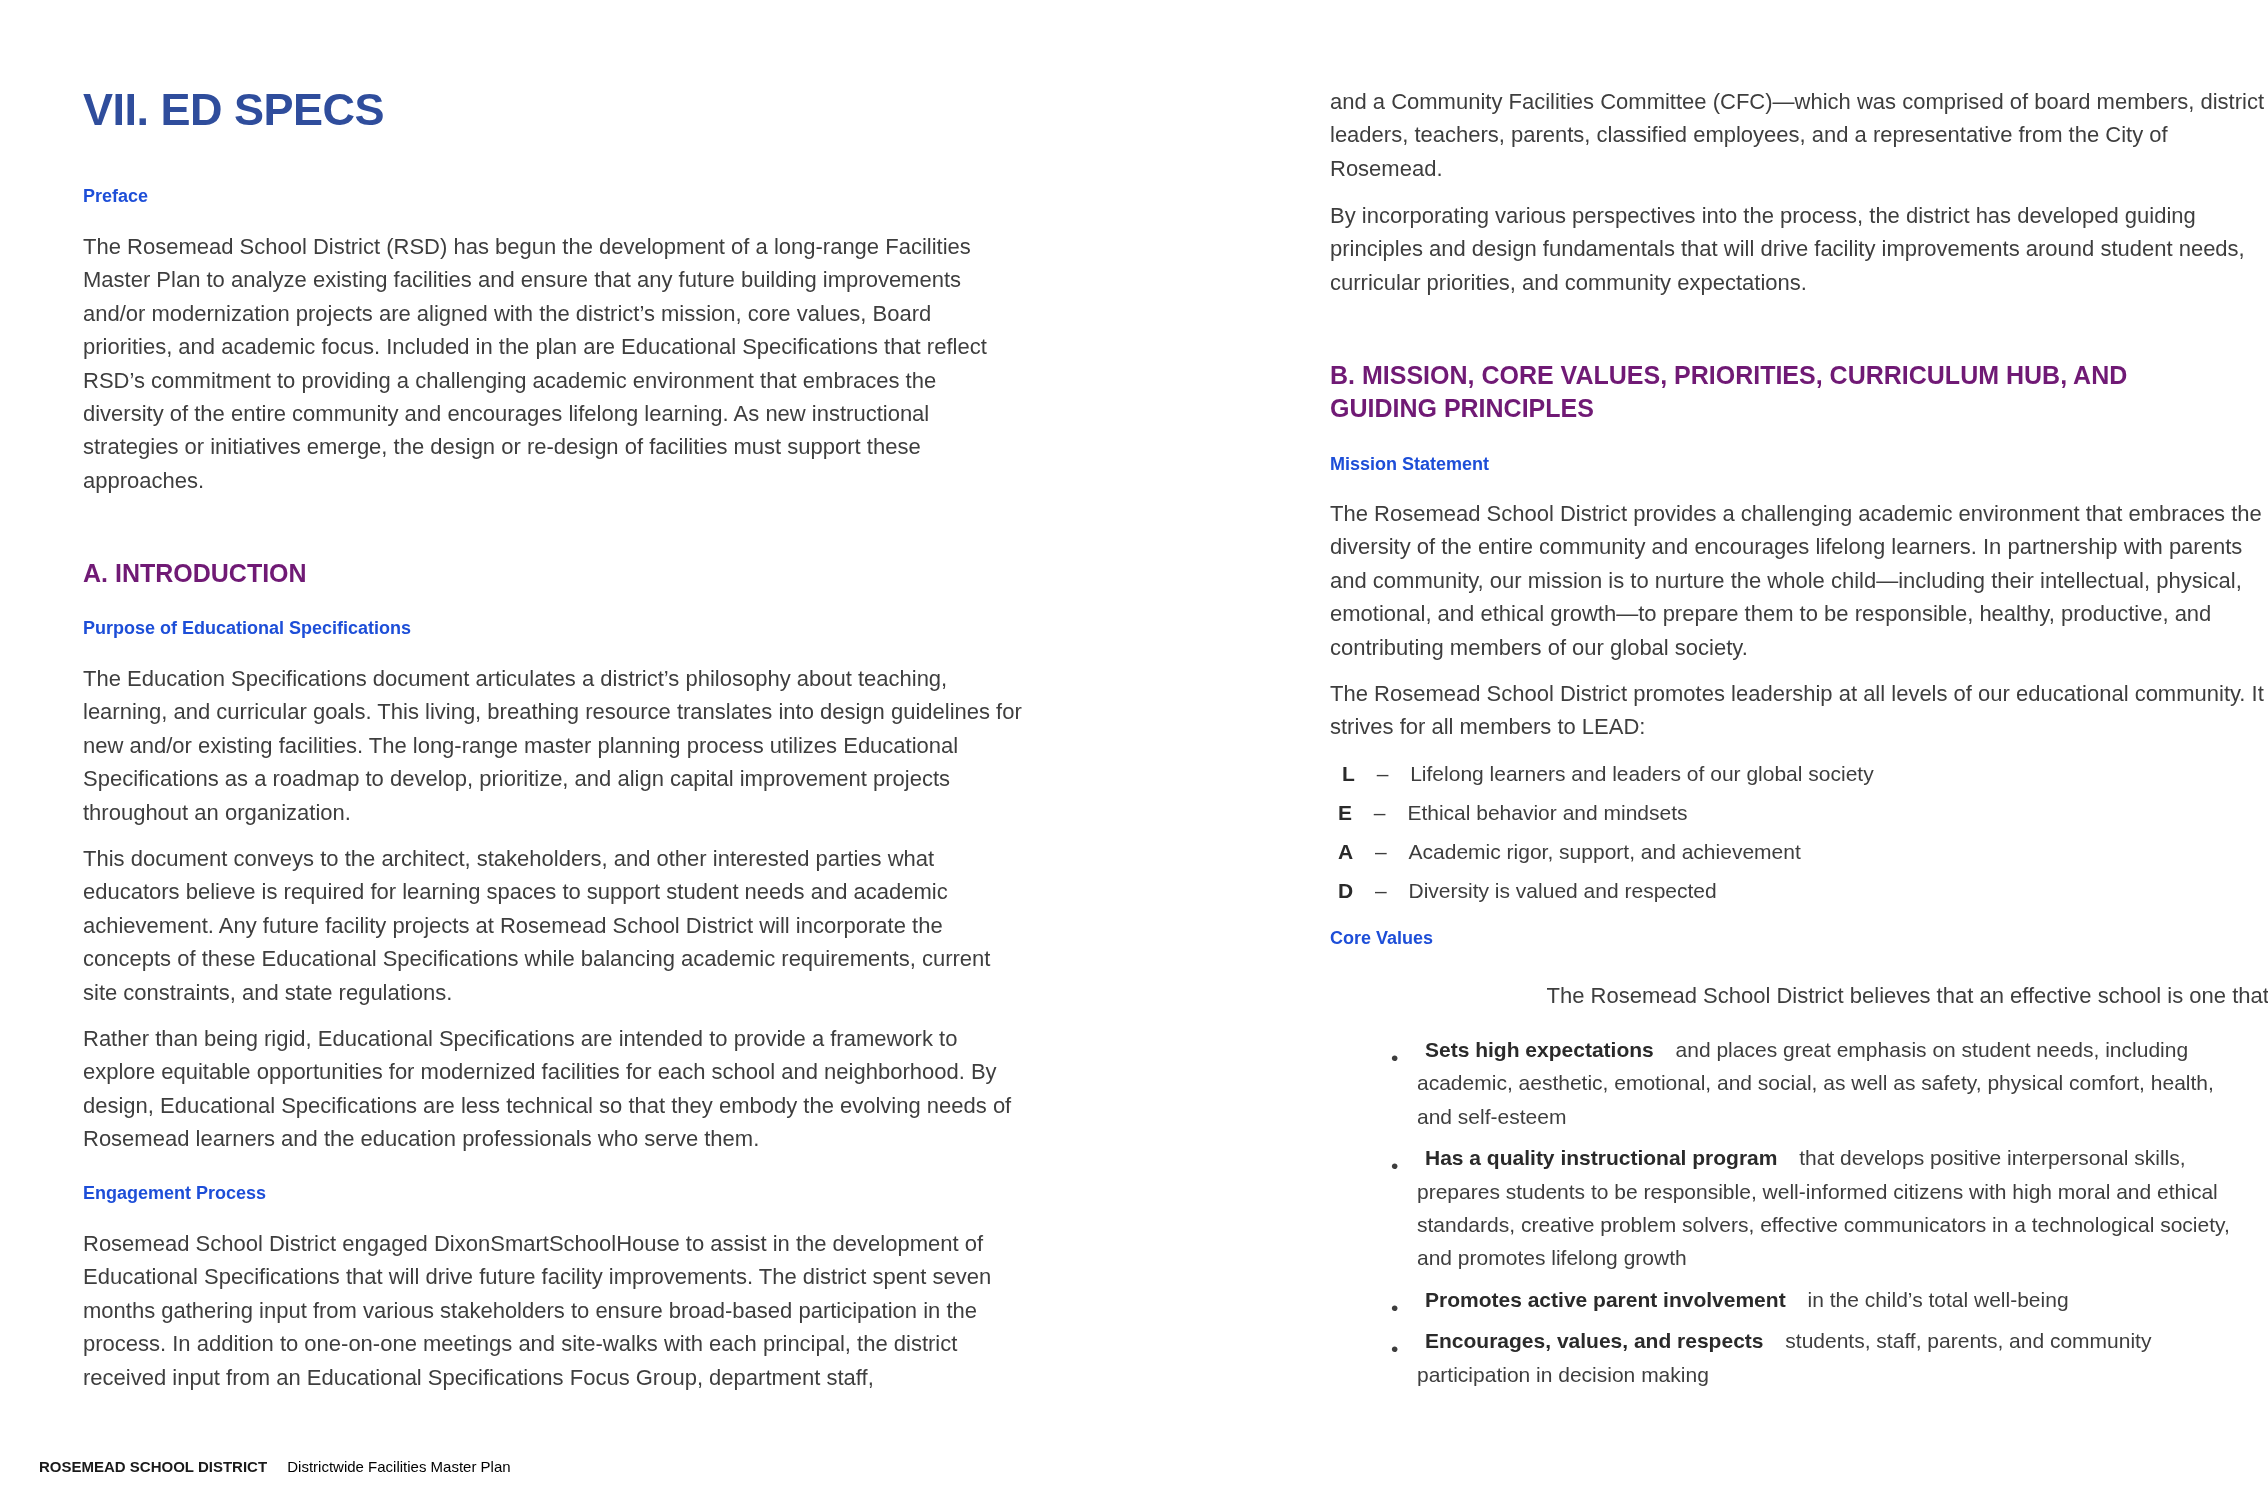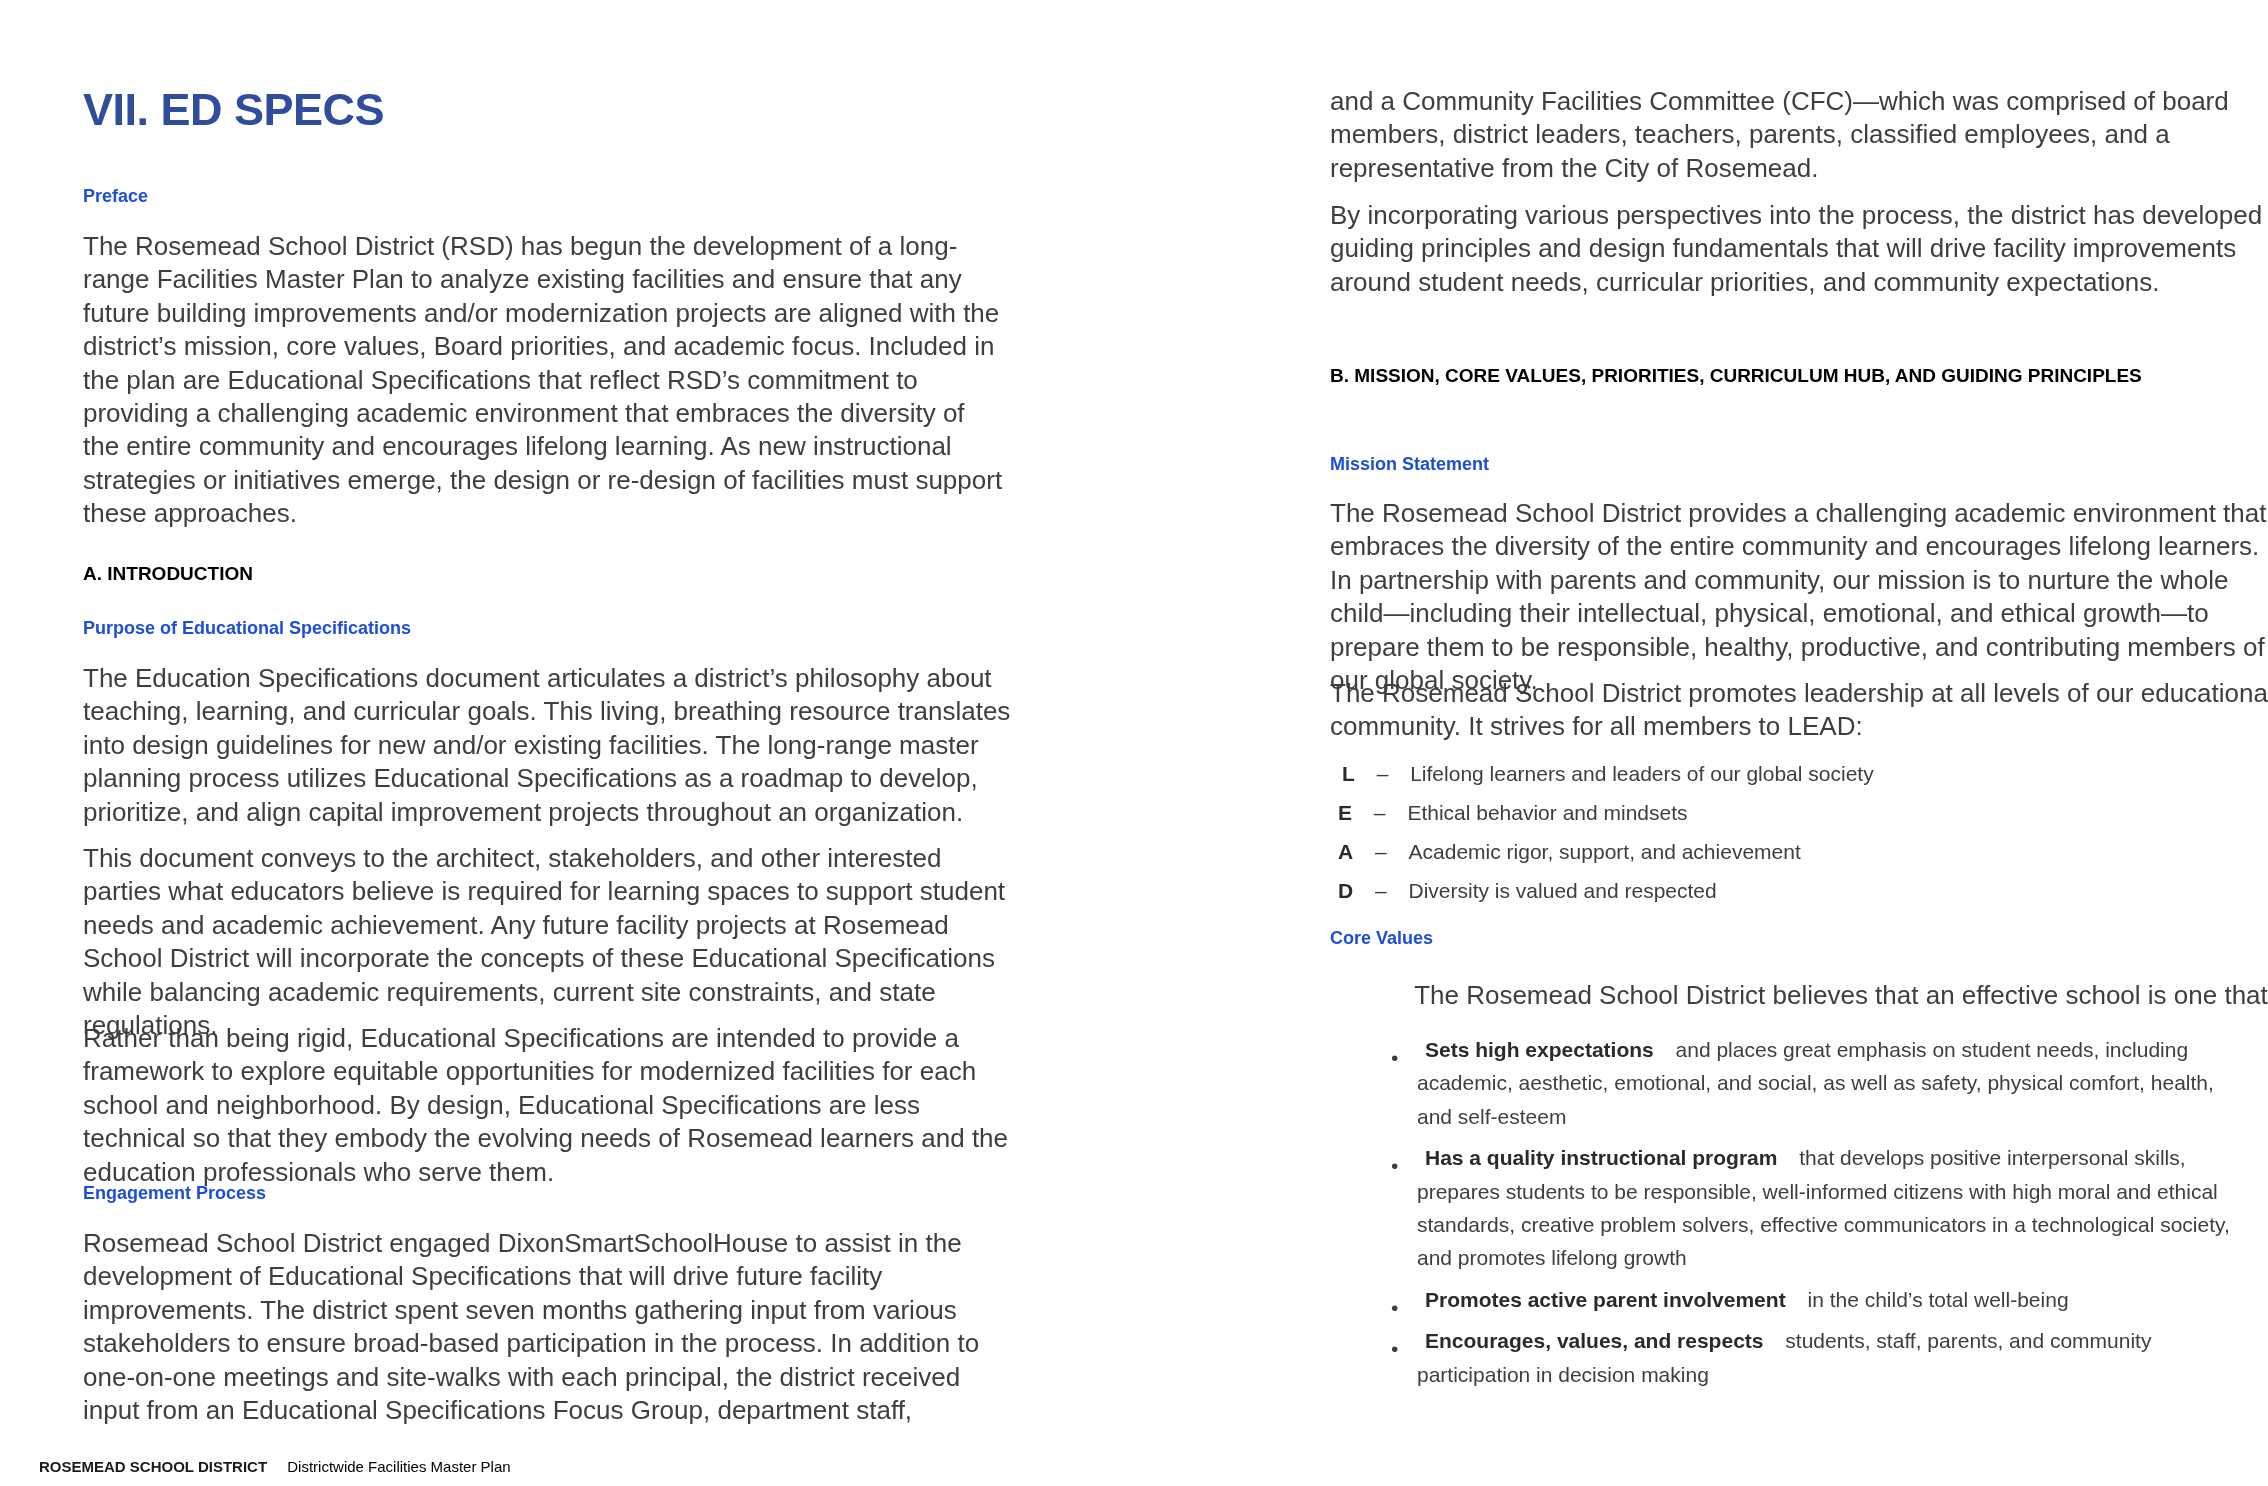--- a/index.html
+++ b/index.html
@@ -11,25 +11,25 @@
     font-family: "Liberation Sans", sans-serif;
     font-weight: 700; font-size: 45px; letter-spacing: -0.5px;
     color: #2f4d9c;
   }
   .subhead {
     position: absolute;
     font-weight: 700; font-size: 18px; color: #1d4ed8;
   }
   .section-head {
     position: absolute;
-    font-weight: 700; font-size: 19px; color: #000000; line-height: 33px;
+    font-weight: 700; font-size: 25px; color: #701a75; line-height: 33px;
   }
   .para {
     position: absolute;
-    font-size: 26px; line-height: 33.4px; color: #3e3e3e;
+    font-size: 22px; line-height: 33.4px; color: #3e3e3e;
   }
   .lead-item {
     position: absolute; font-size: 21px; line-height: 33px; color: #3e3e3e;
   }
   .lead-item b { color: #2a2a2a; font-weight: 700; }
 
   .bullets { position: absolute; list-style: none; }
   .bullet {
     position: relative; padding-left: 34px;
     font-size: 21px; line-height: 33.4px; color: #3e3e3e;

